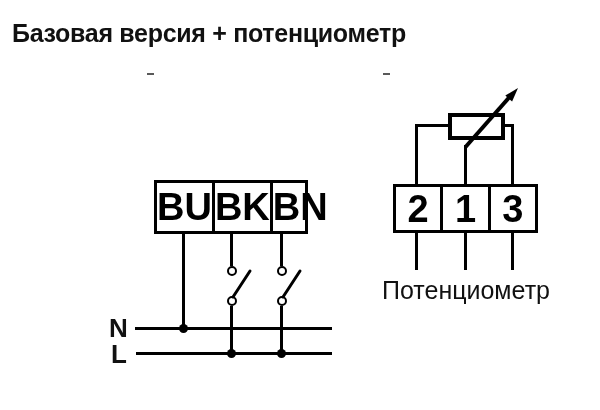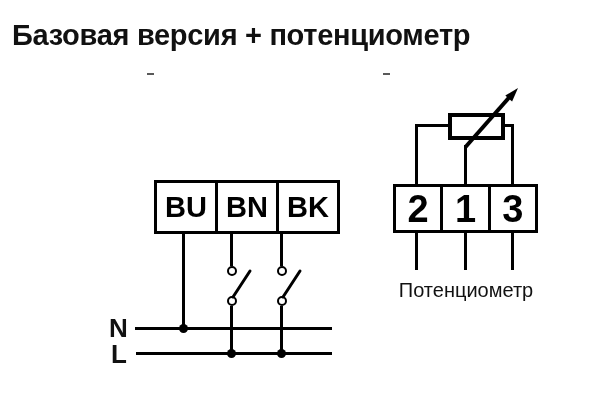--- a/index.html
+++ b/index.html
@@ -3,68 +3,68 @@
 <meta charset="utf-8">
 <style>
   html,body{margin:0;padding:0;background:#ffffff;}
   .canvas{
     position:relative;width:600px;height:410px;background:#ffffff;
     font-family:"Liberation Sans","DejaVu Sans",sans-serif;color:#000;
     overflow:hidden;
   }
   .title{
     position:absolute;left:12px;top:19px;margin:0;
-    font-size:29px;font-weight:bold;letter-spacing:-0.3px;color:#111;
+    font-size:25px;font-weight:bold;letter-spacing:-0.3px;color:#111;
     white-space:nowrap;
   }
   .dash{position:absolute;width:7px;height:2px;background:#595959;}
   .line{position:absolute;background:#000;}
   .tblock{
     position:absolute;display:flex;border:3px solid #000;background:#fff;
     box-sizing:border-box;
   }
   .tblock .cell{
     flex:1;display:flex;align-items:center;justify-content:center;
     font-weight:bold;border-left:3px solid #000;line-height:1;
   }
   .tblock .cell:first-child{border-left:none;}
-  .lblock{left:154px;top:180px;width:186px;height:54px;font-size:29px;}
+  .lblock{left:154px;top:180px;width:154px;height:54px;font-size:38px;}
   .rblock{left:393px;top:184px;width:145px;height:49px;font-size:38px;}
   .contact{
     position:absolute;width:10px;height:10px;border:2.5px solid #000;
     border-radius:50%;background:#fff;box-sizing:border-box;
   }
   .dot{position:absolute;width:9px;height:9px;border-radius:50%;background:#000;}
   .potbox{
     position:absolute;left:448px;top:113px;width:57px;height:27px;
     border:4px solid #000;background:#fff;box-sizing:border-box;
   }
   .wlabel{
     position:absolute;font-size:26px;font-weight:bold;line-height:1;color:#111;
   }
   .caption{
     position:absolute;left:371px;top:277px;width:190px;text-align:center;
-    font-size:20px;line-height:27px;color:#111;
+    font-size:25px;line-height:27px;color:#111;
   }
   .overlay{position:absolute;left:0;top:0;pointer-events:none;}
 </style>
 </head>
 <body>
 
 <div class="canvas">
 
   <h1 class="title">Базовая версия + потенциометр</h1>
 
   <span class="dash" style="left:147px;top:73px;"></span>
   <span class="dash" style="left:383px;top:73px;"></span>
 
   <div class="tblock lblock">
     <div class="cell">BU</div>
+    <div class="cell">BK</div>
     <div class="cell">BN</div>
-    <div class="cell">BK</div>
   </div>
 
   <div class="line" style="left:182px;top:234px;width:3px;height:96px;"></div>
   <div class="line" style="left:230px;top:234px;width:3px;height:32px;"></div>
   <div class="line" style="left:230px;top:306px;width:3px;height:49px;"></div>
   <div class="line" style="left:280px;top:234px;width:3px;height:32px;"></div>
   <div class="line" style="left:280px;top:306px;width:3px;height:49px;"></div>
 
   <div class="contact" style="left:227px;top:266px;"></div>
   <div class="contact" style="left:227px;top:296px;"></div>

